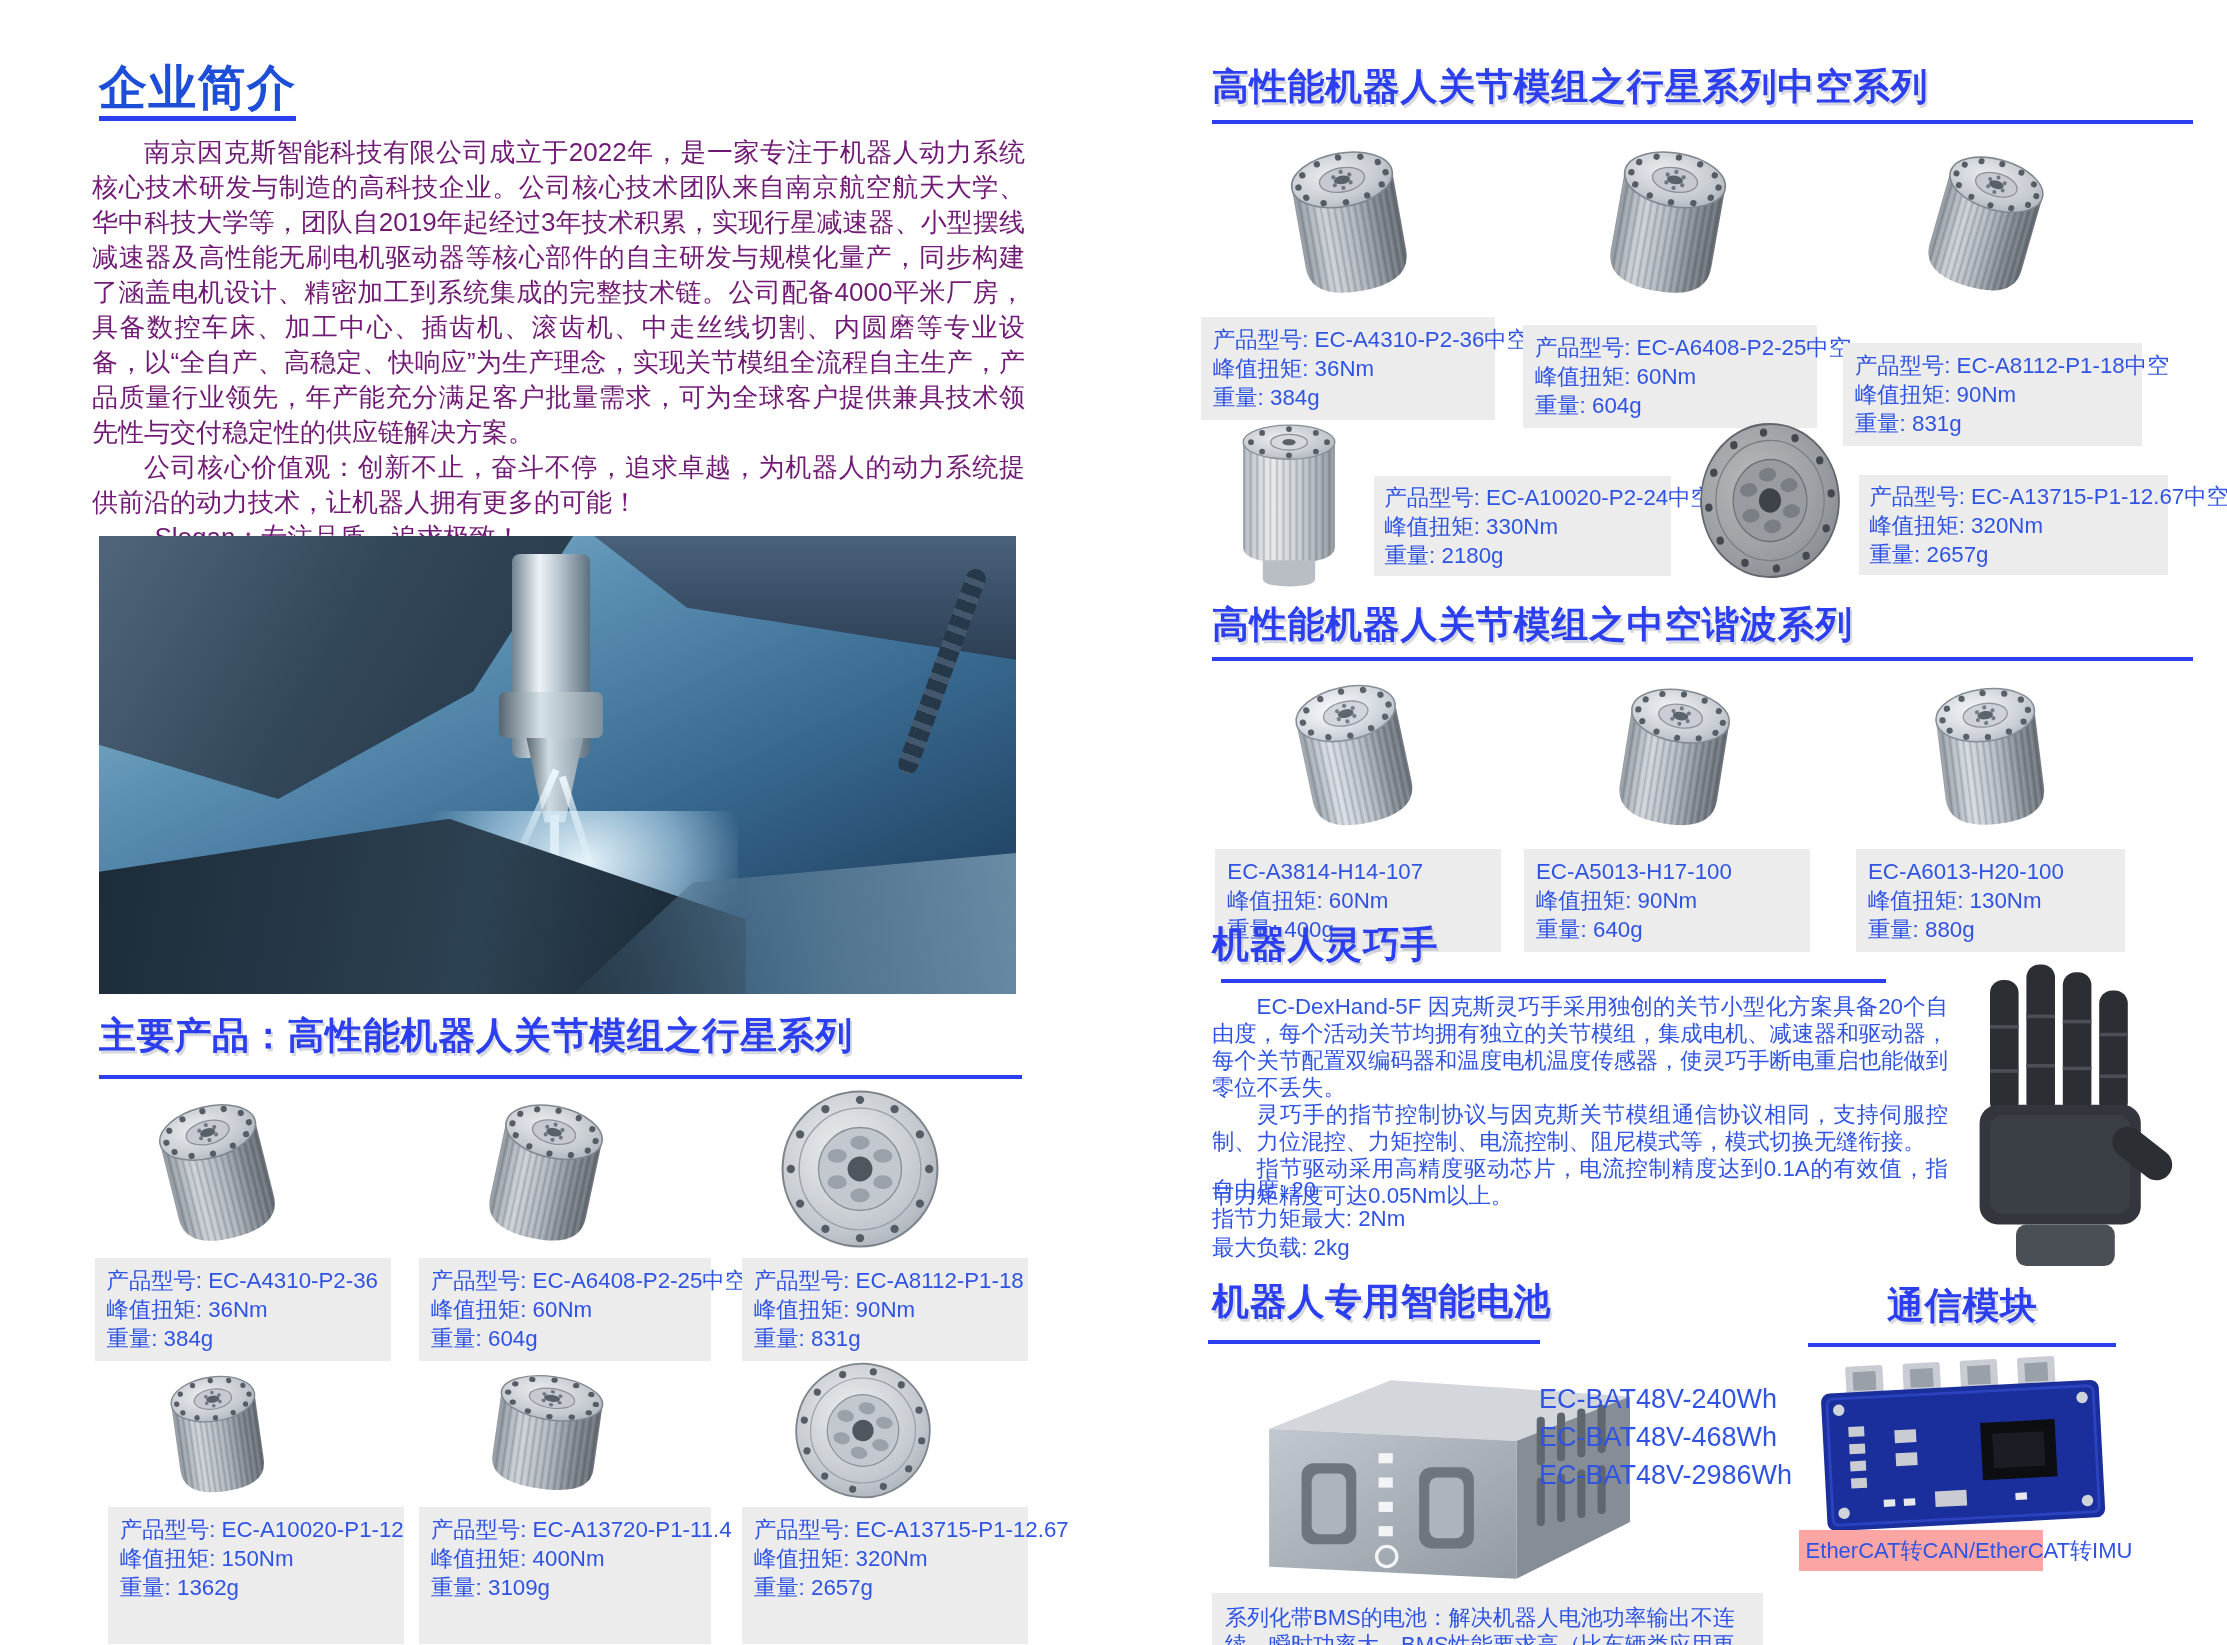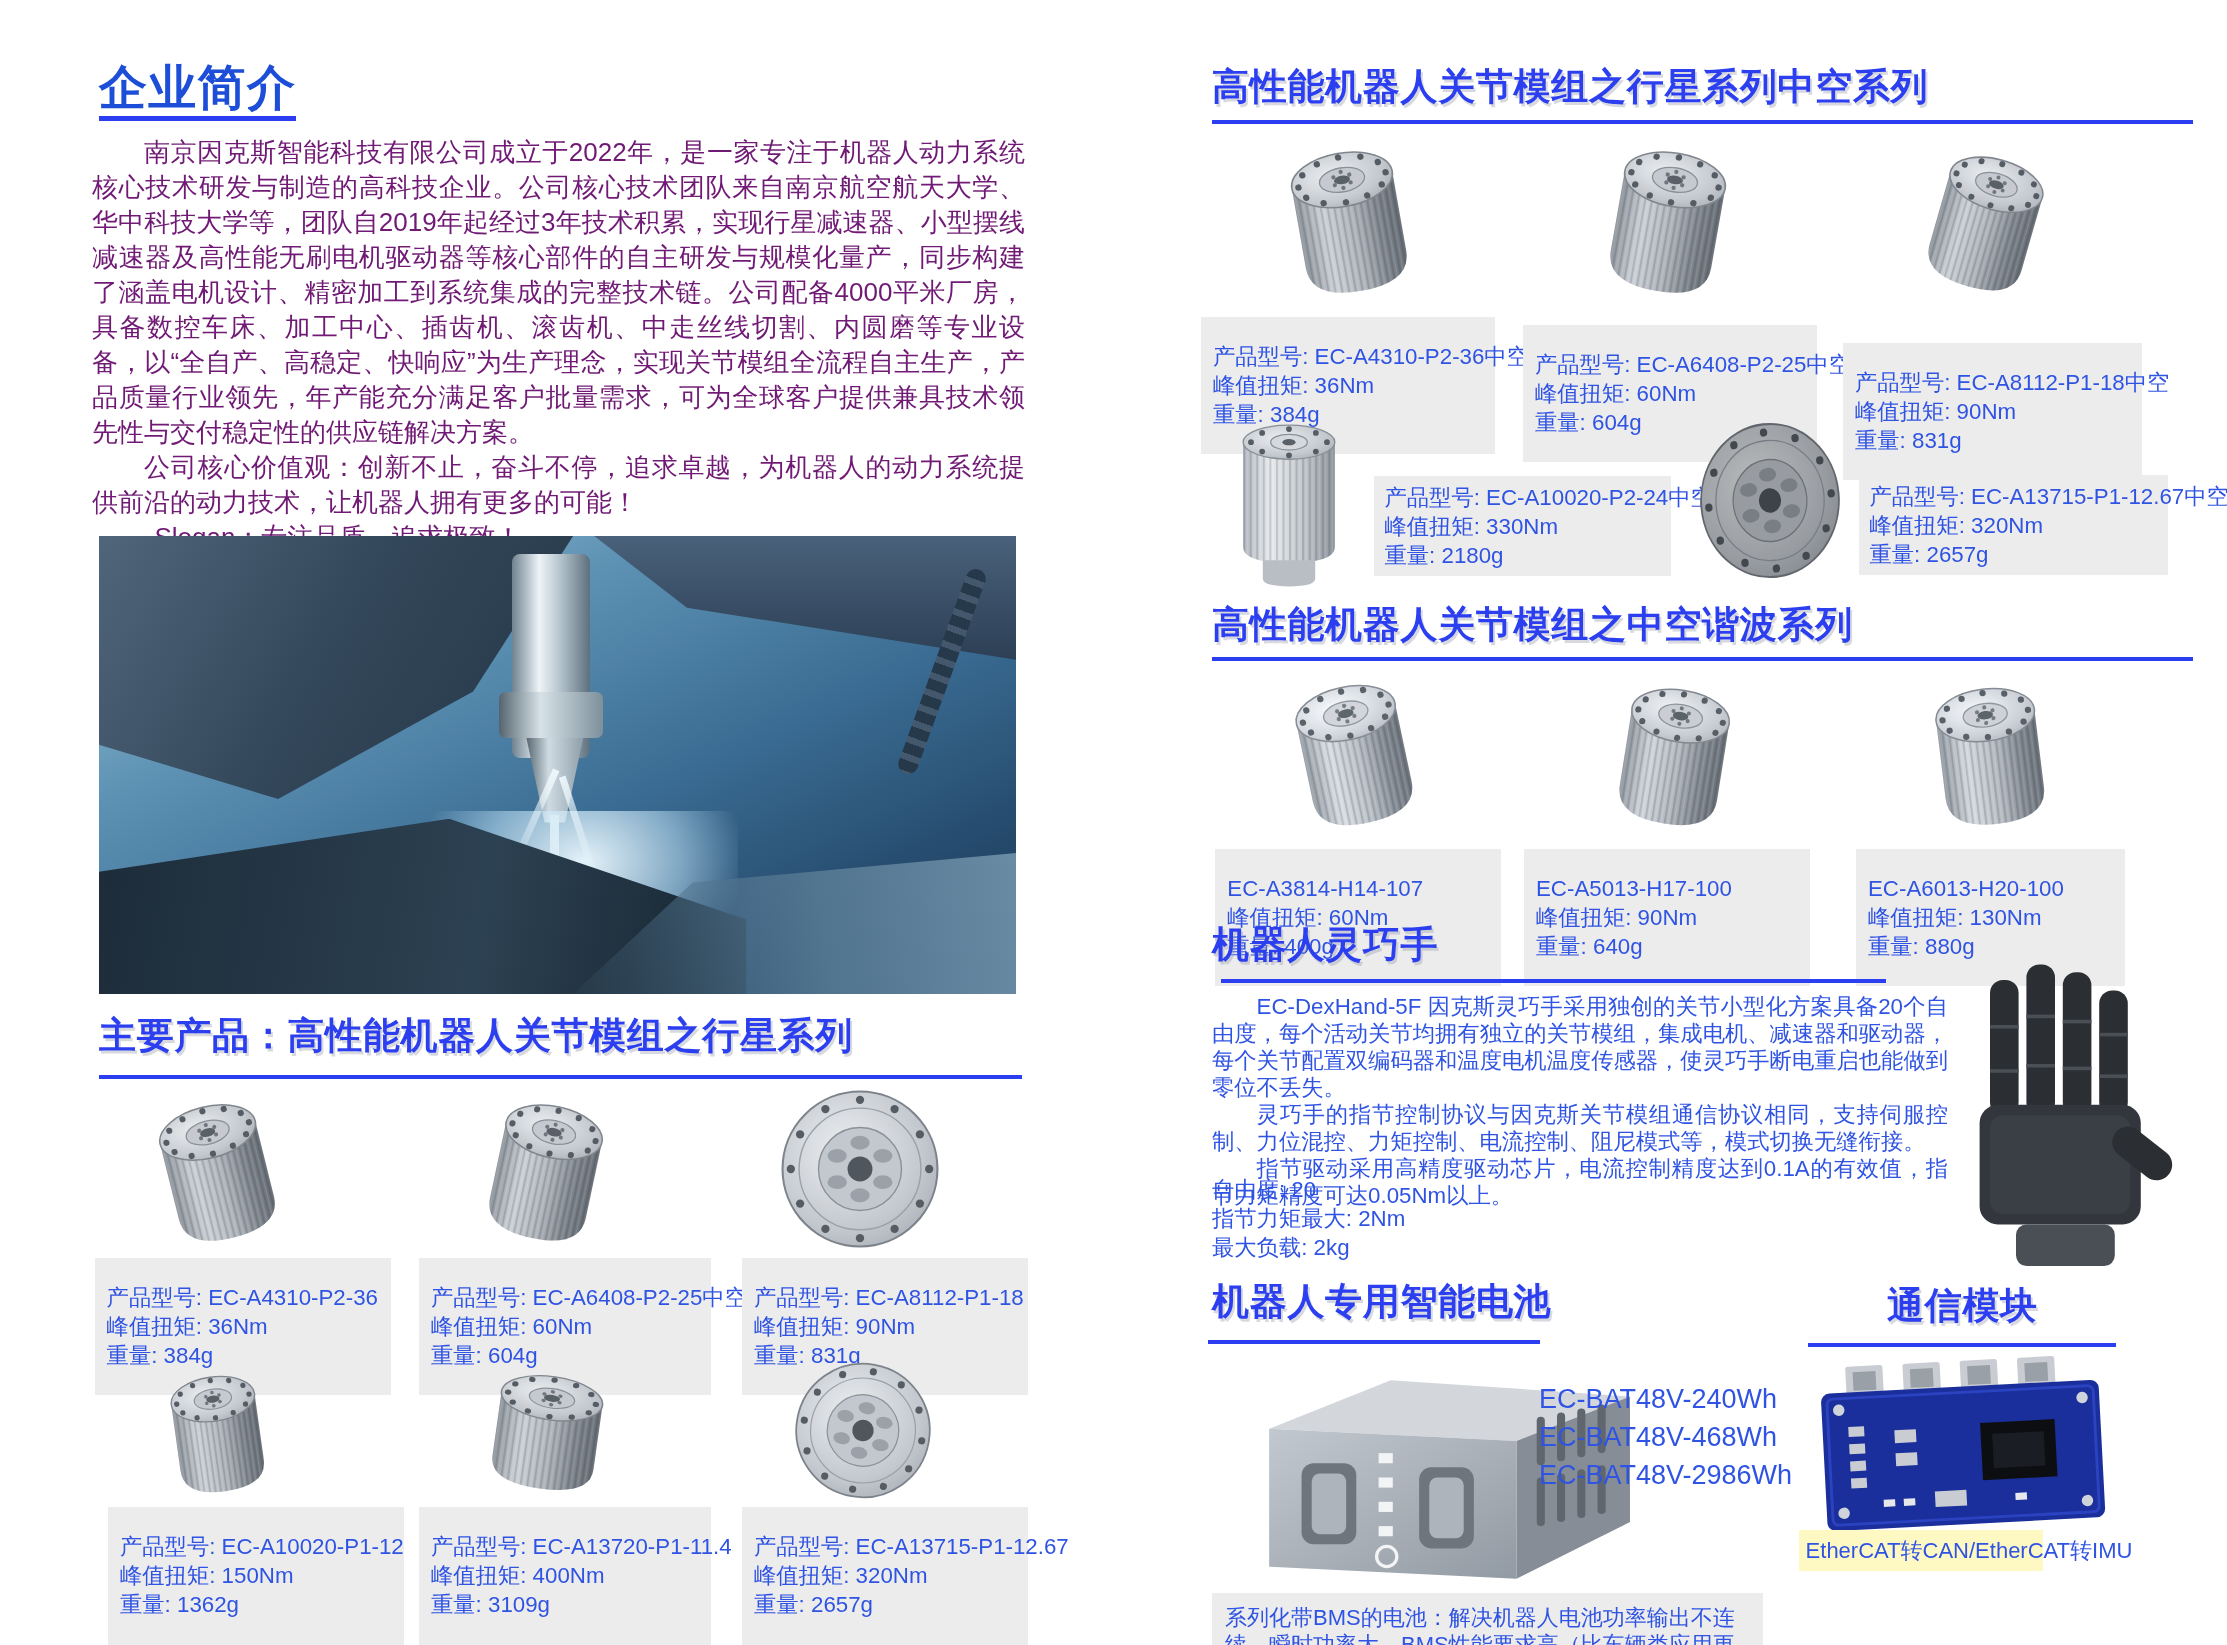--- a/index.html
+++ b/index.html
@@ -47,36 +47,36 @@
            background:linear-gradient(100deg,#1c2b38,#2c4152 60%,#16242f);
            clip-path:polygon(0 30%,55% 0,100% 55%,100% 100%,0 100%);}
   .ph-bed{position:absolute;right:-20px;bottom:-13px;width:52%;height:34%;
           background:linear-gradient(80deg,rgba(90,120,145,.0),#51748f 55%,#6c8da6);
           clip-path:polygon(0 100%,28% 20%,100% 0,100% 100%);}
 
   
   .row{position:absolute;}
   .cell{position:absolute;top:0;}
   .plabel{position:absolute;top:0;background:#ececec;color:#2f53e3;font-size:22.3px;line-height:29px;
-          padding:25px 12px;box-sizing:border-box;}
+          padding:8px 12px;box-sizing:border-box;}
   .plabel div{white-space:nowrap;}
   .plabel.tall{padding-bottom:42px;}
   .pimg svg{display:block;}
 
   
   .dex-text{position:absolute;left:1212px;top:993px;width:736px;color:#2f53e3;
             font-size:22.3px;line-height:27px;text-align:justify;}
   .dex-text p{margin:0;text-indent:2em;}
   .dex-specs{position:absolute;left:1212px;top:1175px;color:#2f53e3;font-size:22.3px;line-height:29px;}
 
   
   .bat-models{position:absolute;left:1539px;top:1380px;color:#2f53e3;font-size:27px;line-height:38px;white-space:nowrap;}
   .note{position:absolute;left:1212px;top:1593px;width:551px;background:#ececec;color:#2f53e3;
         font-size:22px;line-height:27px;padding:10.5px 13px;box-sizing:border-box;height:79px;}
-  .eth{position:absolute;left:1799px;top:1530px;width:244px;background:#fef9c3;color:#2f53e3;
+  .eth{position:absolute;left:1799px;top:1530px;width:244px;background:#fca5a5;color:#2f53e3;
        font-size:22px;line-height:25px;padding:8px 6.6px;box-sizing:border-box;white-space:nowrap;}
 
   .imgbox{position:absolute;}
 </style>
 </head>
 <body>
 
 <svg width="0" height="0" style="position:absolute" aria-hidden="true">
   <defs>
     <linearGradient id="gBody" x1="0" y1="0" x2="1" y2="0">

